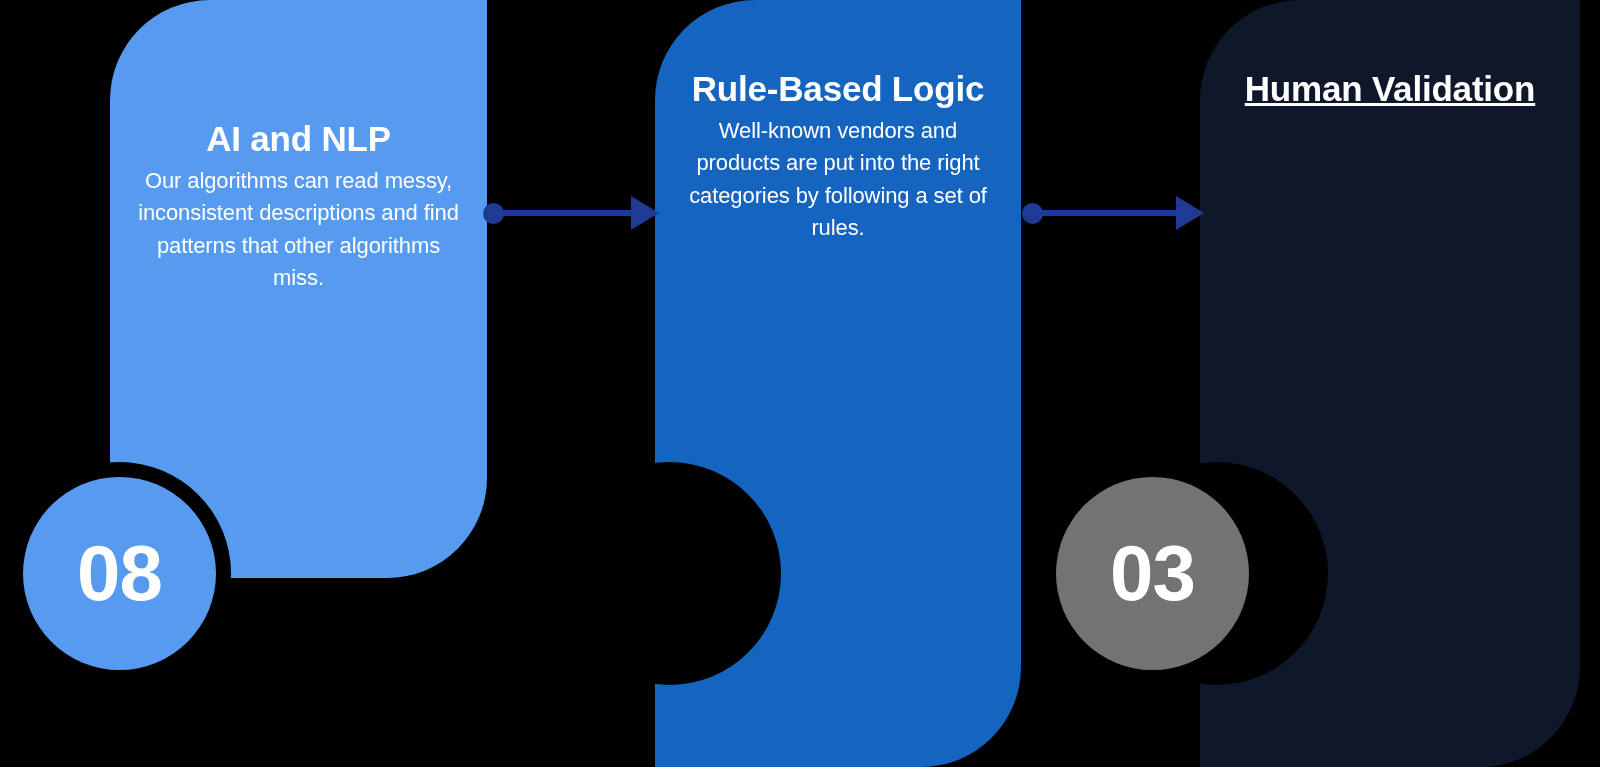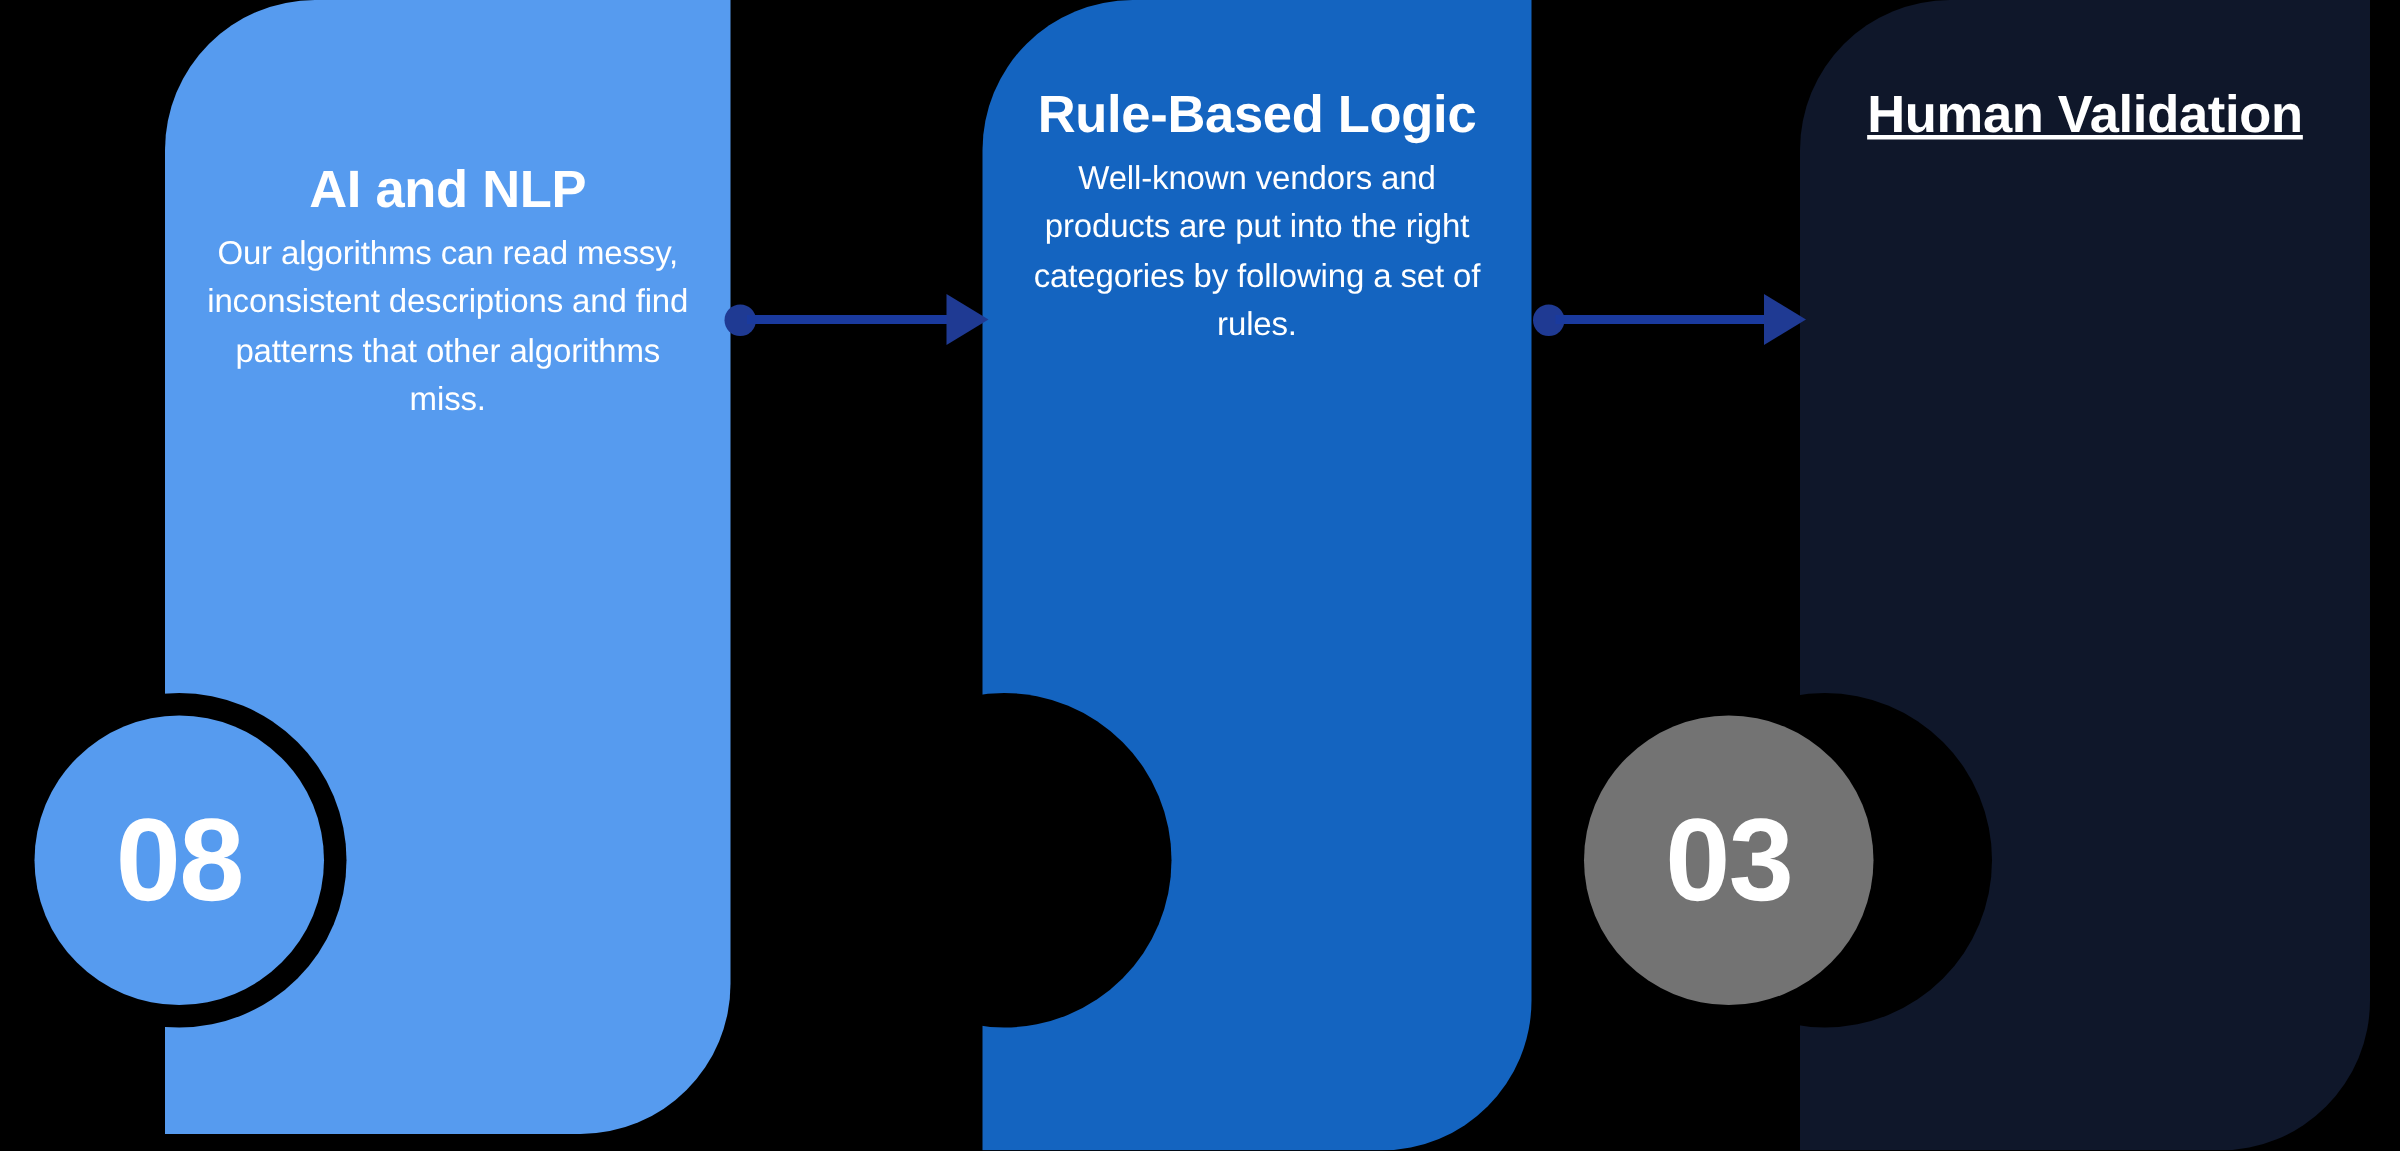--- a/index.html
+++ b/index.html
@@ -17,39 +17,39 @@
   }
 
   
   .card {
     position: absolute;
     top: 0;
     box-sizing: border-box;
     border-radius: 100px 0 100px 0;
     color: #ffffff;
     text-align: center;
-    padding: 38px 22px 0 22px;
+    padding: 50px 22px 0 22px;
   }
   .card-title {
     font-size: 35px;
     font-weight: bold;
     line-height: 1.22;
     margin: 0 0 4px 0;
     letter-spacing: -0.2px;
   }
   .card-body {
     font-size: 22px;
     font-weight: normal;
     line-height: 1.48;
     margin: 0;
     letter-spacing: -0.1px;
   }
 
   
-  #card-1 { left: 110px; width: 377px; height: 756px; background: #569BEF; }
+  #card-1 { left: 110px; width: 377px; height: 578px; background: #569BEF; }
   #card-2 { left: 655px; width: 366px; height: 767px; background: #1464C0; }
   #card-3 { left: 1200px; width: 380px; height: 767px; background: #0f172a; text-decoration: underline; }
 
   #card-1 .card-title { padding-top: 68px; }
   #card-2 .card-title { padding-top: 18px; }
   #card-3 .card-title { padding-top: 18px; }
 
   
   .halo {
     position: absolute;

